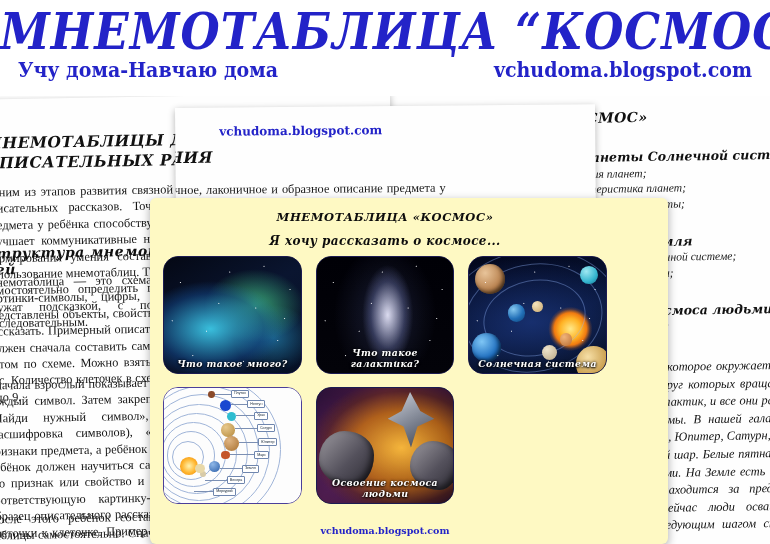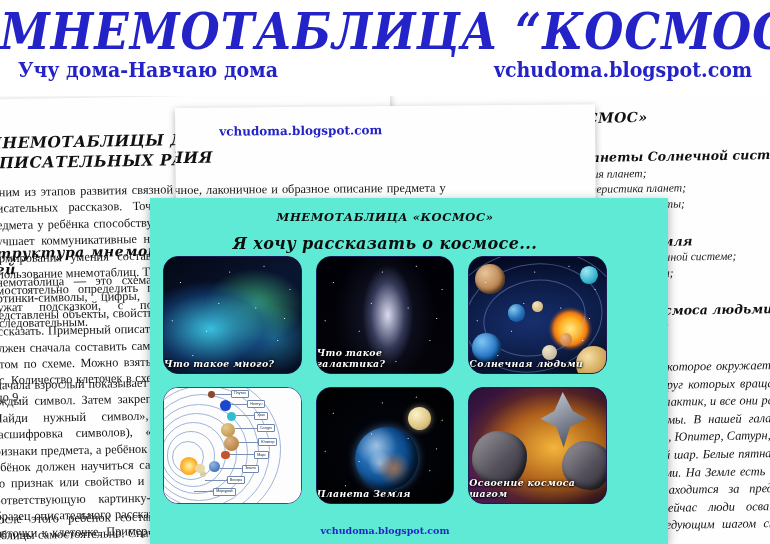--- a/index.html
+++ b/index.html
@@ -101,43 +101,43 @@
   .rs-h2{position:absolute;left:36px;top:248px;font-size:13.5px;white-space:nowrap;}
   .rs-story{
     position:absolute;left:18px;top:272px;width:450px;
     font-family:"Liberation Serif", serif;font-style:italic;
     font-size:12.4px;line-height:17.6px;color:#111;text-align:justify;
   }
 
   
   .card{
     position:absolute;left:150px;top:198px;width:518px;height:346px;
-    background:#5eead4;z-index:50;box-shadow:0 3px 10px rgba(0,0,0,.33);
+    background:#fef9c3;z-index:50;box-shadow:0 3px 10px rgba(0,0,0,.33);border-radius:6px;
   }
   .card-title{
     position:absolute;left:0;top:12px;width:470px;text-align:center;
     font-family:"DejaVu Serif", serif;font-weight:bold;font-style:italic;
     font-size:11.5px;letter-spacing:.6px;color:#0d0d0d;
   }
   .card-sub{
     position:absolute;left:0;top:36px;width:470px;text-align:center;
     font-family:"DejaVu Serif", serif;font-weight:bold;font-style:italic;
-    font-size:16px;letter-spacing:.4px;color:#0d0d0d;
+    font-size:12px;letter-spacing:.4px;color:#0d0d0d;
   }
   .grid{
     position:absolute;left:13px;top:58px;width:444px;height:248px;
     display:grid;grid-template-columns:repeat(3,1fr);grid-template-rows:repeat(2,1fr);
     gap:13px 14px;
   }
   .tile{
     position:relative;border-radius:15px;overflow:hidden;
     border:1.6px solid #1c1c52;background:#05050f;
   }
   .tile-cap{
-    position:absolute;left:0;bottom:4px;width:100%;text-align:left;
+    position:absolute;left:0;bottom:4px;width:100%;text-align:center;
     font-family:"DejaVu Serif", serif;font-weight:bold;font-style:italic;
     font-size:9.3px;color:#ffffff;letter-spacing:.4px;
     text-shadow:0 0 3px #000,0 1px 2px #000;
     z-index:9;
   }
   .card-url{
     position:absolute;left:0;bottom:8px;width:470px;text-align:center;
     font-family:"DejaVu Serif", serif;font-weight:bold;font-size:9.5px;color:#2323c8;
   }
 
@@ -286,21 +286,21 @@
           <div class="pl" style="left:4%;top:6%;width:22%;height:0;padding-bottom:22%;background:radial-gradient(circle at 34% 30%,#e8c49a,#b9824f 60%,#7c4f27);box-shadow:inset -2px -2px 4px rgba(0,0,0,.6);"></div>
           <div class="pl" style="left:2%;top:66%;width:21%;height:0;padding-bottom:21%;background:radial-gradient(circle at 34% 30%,#7fc6f5,#1f6fc0 60%,#0b3c78);box-shadow:inset -2px -2px 4px rgba(0,0,0,.6);"></div>
           <div class="pl" style="right:6%;top:8%;width:13%;height:0;padding-bottom:13%;background:radial-gradient(circle at 35% 30%,#9fe8f2,#35b5cf 60%,#15708a);"></div>
           <div class="pl" style="left:28%;top:41%;width:13%;height:0;padding-bottom:13%;background:radial-gradient(circle at 32% 30%,#86c8ef,#2270b8 55%,#0c3f72);"></div>
           <div class="pl" style="left:46%;top:38%;width:8%;height:0;padding-bottom:8%;background:radial-gradient(circle at 34% 30%,#f4e3bd,#c9a86d);"></div>
           <div class="pl" style="left:66%;top:66%;width:9%;height:0;padding-bottom:9%;background:radial-gradient(circle at 34% 30%,#f0b47a,#bb6e33);"></div>
           <div class="pl" style="left:53%;top:76%;width:11%;height:0;padding-bottom:11%;background:radial-gradient(circle at 34% 30%,#efe4cc,#b9a886);"></div>
           <div class="pl" style="right:-4%;bottom:-8%;width:26%;height:0;padding-bottom:26%;background:radial-gradient(circle at 34% 30%,#f6dfa6,#c79a48 60%,#8a6526);"></div>
         </div>
         <div class="stars"></div>
-        <div class="tile-cap">Солнечная людьми</div>
+        <div class="tile-cap">Солнечная система</div>
       </div>
 
       <div class="tile" style="border-color:#4b3f9a;background:#fff;">
         <div class="art chart">
           <div class="ring" style="left:6%;top:46%;width:22%;height:0;padding-bottom:22%;"></div>
           <div class="ring" style="left:2%;top:38%;width:34%;height:0;padding-bottom:34%;"></div>
           <div class="ring" style="left:-2%;top:30%;width:46%;height:0;padding-bottom:46%;"></div>
           <div class="ring" style="left:-6%;top:22%;width:58%;height:0;padding-bottom:58%;"></div>
           <div class="ring" style="left:-10%;top:14%;width:70%;height:0;padding-bottom:70%;"></div>
           <div class="ring" style="left:-14%;top:6%;width:82%;height:0;padding-bottom:82%;"></div>
@@ -335,39 +335,31 @@
           <div class="plabel" style="left:69%;top:44%;">Юпитер</div>
           <div class="plabel" style="left:66%;top:55%;">Марс</div>
           <div class="plabel" style="left:57%;top:67%;">Земля</div>
           <div class="plabel" style="left:46%;top:77%;">Венера</div>
           <div class="plabel" style="left:36%;top:87%;">Меркурий</div>
 
         </div>
         <div class="tile-cap" style="color:#2323c8;text-shadow:none;"></div>
       </div>
 
-      <div class="tile">
-        <div class="art earthbg">
-          <div class="earth"></div>
-          <div class="moon"></div>
-        </div>
-        <div class="stars"></div>
-        <div class="tile-cap">Планета Земля</div>
-      </div>
 
       <div class="tile">
         <div class="art explore">
           <div class="rock" style="left:2%;top:38%;width:40%;height:0;padding-bottom:40%;"></div>
           <div class="rock" style="right:-4%;top:46%;width:36%;height:0;padding-bottom:36%;"></div>
           <div style="position:absolute;right:14%;top:4%;width:34%;height:48%;
             background:linear-gradient(150deg,#cfd4dd,#7b818f 55%,#3c404b);
             clip-path:polygon(48% 0,70% 34%,100% 48%,64% 62%,50% 100%,34% 62%,0 48%,30% 34%);
             filter:drop-shadow(0 0 3px rgba(0,0,0,.6));"></div>
         </div>
-        <div class="tile-cap">Освоение космоса шагом</div>
+        <div class="tile-cap">Освоение космоса людьми</div>
       </div>
 
     </div>
 
     <div class="card-url">vchudoma.blogspot.com</div>
   </div>
 
   <div class="hdr">
     <div class="hdr-title">МНЕМОТАБЛИЦА “КОСМОС”</div>
     <div class="hdr-sub">Учу дома-Навчаю дома</div>

